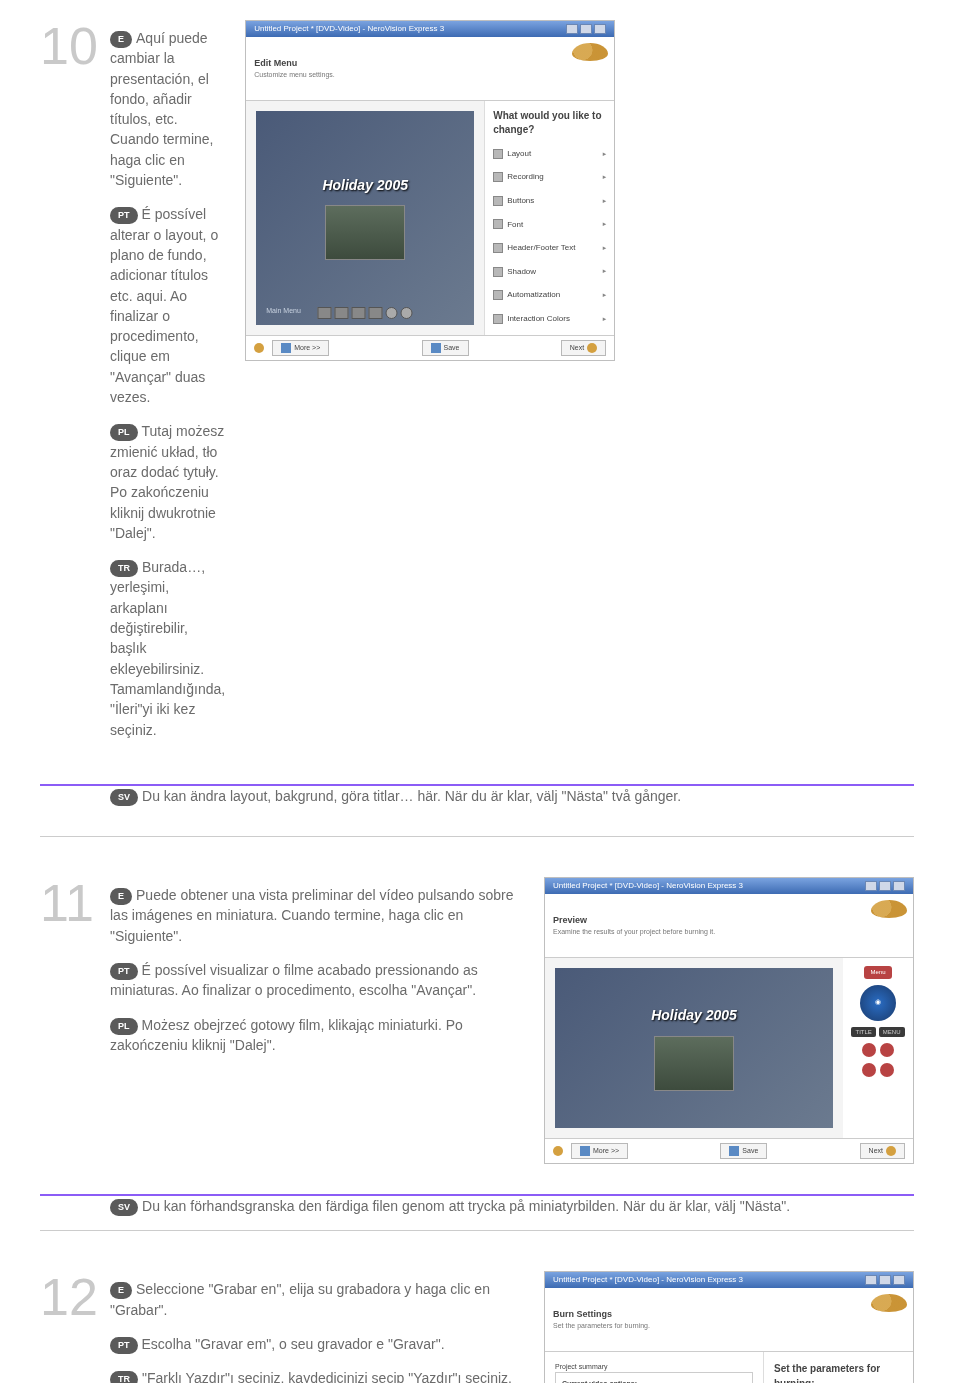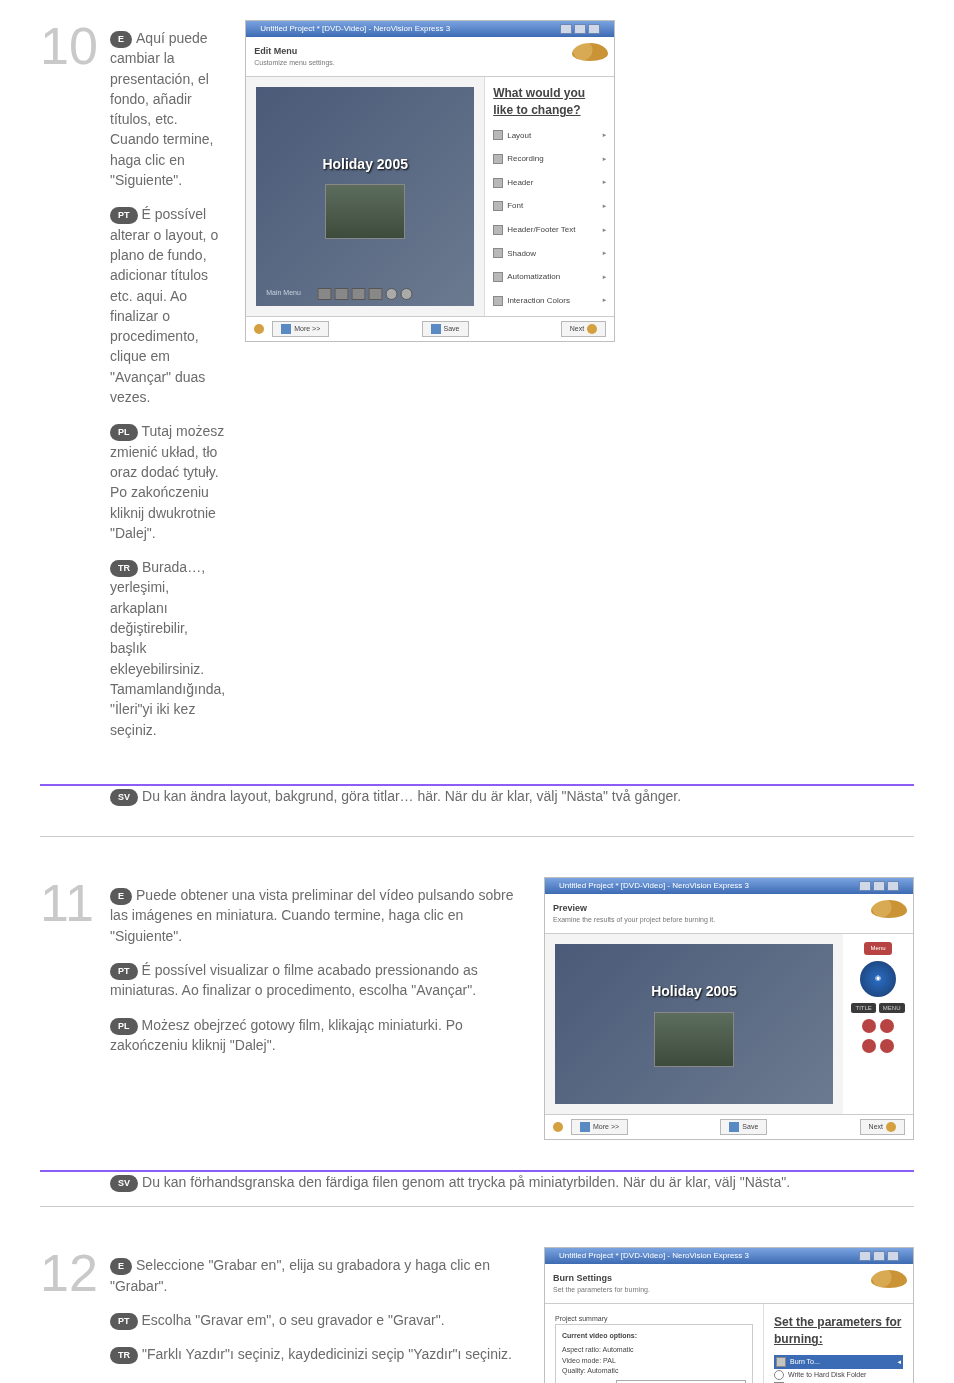--- a/index.html
+++ b/index.html
@@ -57,64 +57,65 @@
   .shot {
     width: 100%;
     border: 1px solid #bfbfbf;
     background: #f4f4f4;
     font-size: 8px;
     color: #444;
   }
   .shot-titlebar {
     background: linear-gradient(#7aa3e0, #3d6bb3);
     color: #fff;
-    padding: 2px 14px;
+    padding: 2px 8px;
     display: flex;
     justify-content: space-between;
     align-items: center;
   }
   .win-btns { display: flex; gap: 2px; }
   .win-btn {
     width: 12px; height: 10px;
     background: #d0d8e8;
     border: 1px solid #6b87b4;
   }
-  .shot-header { background: #fff; padding: 8px 8px; border-bottom: 1px solid #ccc; }
+  .shot-header { background: #fff; padding: 20px 8px; border-bottom: 1px solid #ccc; }
   .shot-header-title { font-weight: bold; font-size: 9px; }
   .shot-header-sub { font-size: 7px; color: #777; }
   .shot-body { display: flex; min-height: 180px; }
   .shot-preview {
     flex: 1;
     margin: 10px;
     background: linear-gradient(135deg, #4a5a78, #6b7a8f);
     display: flex;
     flex-direction: column;
     align-items: center;
     justify-content: center;
     position: relative;
   }
   .holiday {
     color: #fff;
+    font-style: italic;
     font-weight: bold;
     font-size: 14px;
     text-shadow: 1px 1px 2px #000;
     margin-bottom: 10px;
   }
   .thumb {
     width: 80px; height: 55px;
     background: linear-gradient(#5d6d5d, #3d4b3d);
     border: 1px solid #888;
   }
   .shot-side {
     width: 130px;
     padding: 8px;
     background: #fff;
     border-left: 1px solid #ddd;
   }
-  .side-title { font-weight: bold; margin-bottom: 6px; font-size: 12px; text-decoration: underline; }
+  .side-title { font-weight: bold; margin-bottom: 6px; font-size: 10px; }
   .side-item {
     display: flex; align-items: center; gap: 8px;
     padding: 2px 0; justify-content: space-between; margin-top: 8px;
   }
   .side-item-left { display: flex; align-items: center; gap: 4px; }
   .side-icon { width: 10px; height: 10px; background: #b8b8b8; border: 1px solid #888; }
   .chev { color: #888; font-size: 7px; }
   .remote-side {
     width: 70px; padding: 8px;
     background: #fff;
@@ -219,21 +220,21 @@
           <div class="side-item">
               <span class="side-item-left">
                 <span class="side-icon"></span>
                 <span>Recording</span>
               </span>
               <span class="chev">▸</span>
             </div>
           <div class="side-item">
               <span class="side-item-left">
                 <span class="side-icon"></span>
-                <span>Header</span>
+                <span>Buttons</span>
               </span>
               <span class="chev">▸</span>
             </div>
           <div class="side-item">
               <span class="side-item-left">
                 <span class="side-icon"></span>
                 <span>Font</span>
               </span>
               <span class="chev">▸</span>
             </div>

